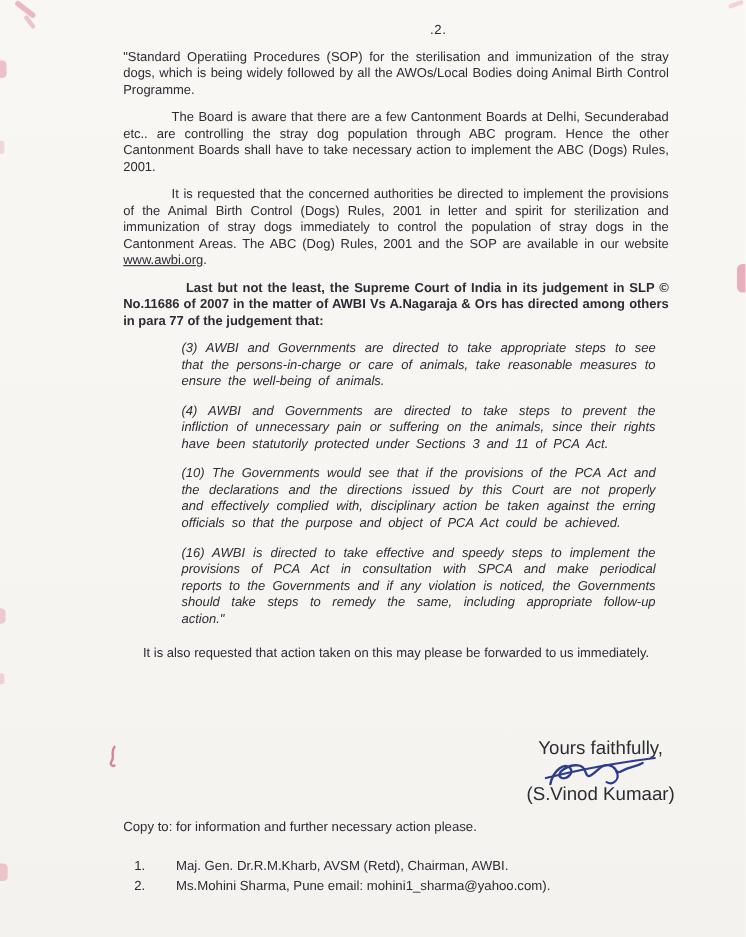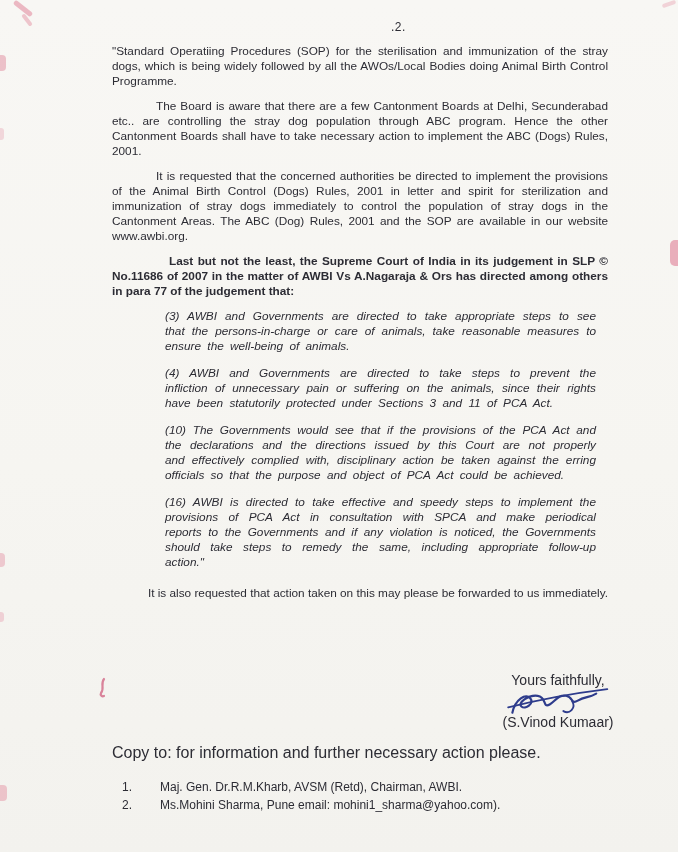--- a/index.html
+++ b/index.html
@@ -15,28 +15,28 @@
     position:absolute;top:44px;left:112px;width:496px;
     font-size:11.8px;line-height:15px;text-align:justify;
   }
   .p{margin:0 0 10px 0;}
   .indent{text-indent:44px;}
   .indent2{text-indent:57px;font-weight:bold;}
   .quote{
     font-style:italic;margin:0 12px 12px 53px;
     word-spacing:3px;text-align:justify;
   }
-  .link{}
-  .forward{text-align:right;margin-top:16px;}
+  .link{text-decoration:underline;}
+  .forward{text-align:center;margin-top:16px;}
   .signoff{
-    position:absolute;top:672px;right:40px;width:160px;
-    text-align:center;font-size:14px;line-height:16px;color:#2c2c34;
+    position:absolute;top:672px;right:52px;width:160px;
+    text-align:center;font-size:17px;line-height:16px;color:#2c2c34;
   }
   .signature-svg{display:block;margin:-3px auto -5px;transform:rotate(-4deg);}
-  .copyto{position:absolute;top:744px;left:112px;font-size:16px;}
+  .copyto{position:absolute;top:744px;left:112px;font-size:12px;}
   .copylist{position:absolute;top:778px;left:122px;font-size:12px;}
   .copyrow{display:flex;line-height:18px;}
   .copynum{width:38px;flex:0 0 38px;}
   
   .art{position:absolute;background:#e59cac;pointer-events:none;}
   .art-tl1{left:12px;top:6px;width:22px;height:5px;transform:rotate(38deg);border-radius:3px;opacity:.7;}
   .art-tl2{left:20px;top:18px;width:14px;height:4px;transform:rotate(52deg);border-radius:2px;opacity:.55;}
   .art-tr{right:2px;top:2px;width:14px;height:4px;transform:rotate(-20deg);border-radius:2px;opacity:.4;}
   .art-l1{left:0;top:55px;width:6px;height:16px;border-radius:0 4px 4px 0;opacity:.6;}
   .art-l2{left:0;top:128px;width:4px;height:12px;border-radius:0 3px 3px 0;opacity:.35;}

